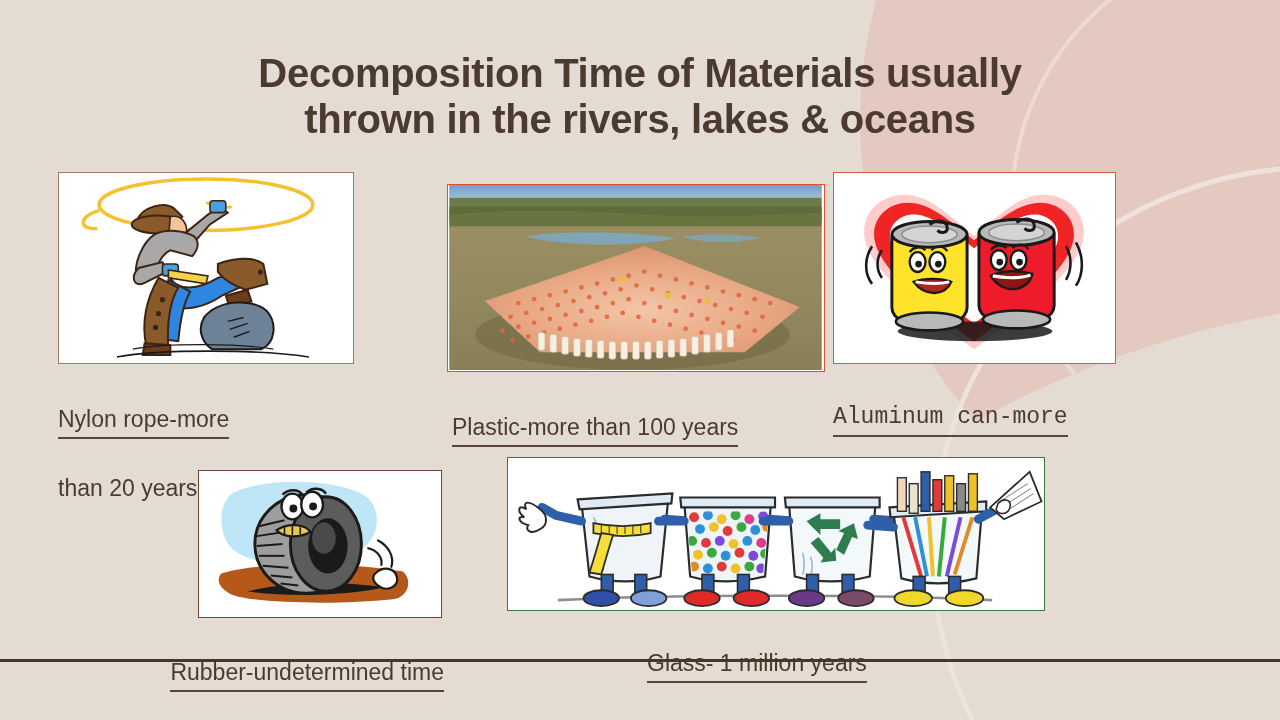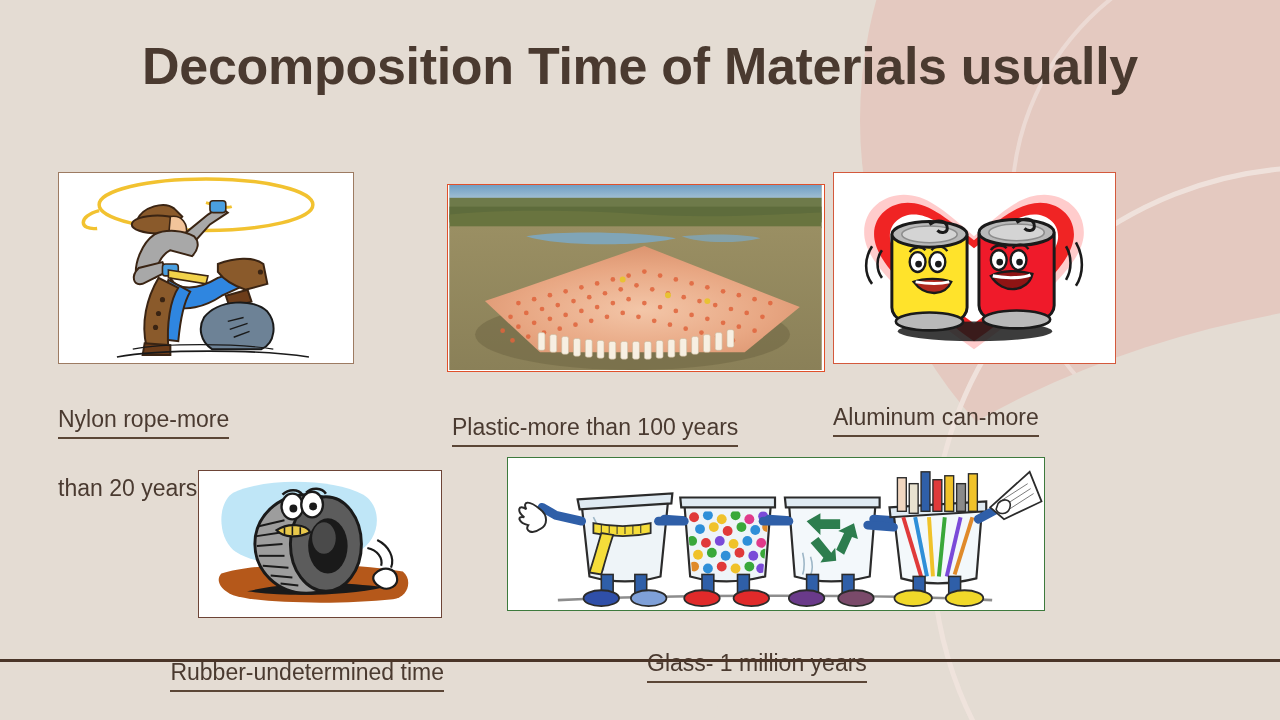--- a/index.html
+++ b/index.html
@@ -41,24 +41,24 @@
     left:1010px;top:-60px;
     width:520px;height:520px;
     border-radius:50%;
     border:4px solid #eddfd8;
     opacity:.8;
   }
 
   
   .title{
     position:absolute;
-    left:95px;top:36px;width:1090px;
+    left:95px;top:50px;width:1090px;
     text-align:center;
     color:#4a3a30;
-    font-size:52px;
+    font-size:40px;
     font-weight:bold;
     line-height:1.16;
     letter-spacing:-.3px;
     z-index:6;
   }
 
   
   .card{position:absolute;z-index:5;}
   .frame{
     background:#ffffff;
@@ -77,21 +77,21 @@
     border-bottom:2px solid #5b4636;
     display:inline-block;
     padding-bottom:0px;
   }
 
   
   #card-nylon   {left:58px; top:172px; width:300px;}
   #card-nylon   .frame{width:296px;height:192px;border:1px solid #9d7b62;}
   #card-plastic {left:403px;top:184px;width:380px;padding-left:44px;}
   #card-plastic .frame{width:378px;height:188px;border:1.5px solid #e0502a;}
-  #card-alum    {left:833px;top:172px;width:285px;}
+  #card-alum    {left:833px;top:172px;width:285px;font-family:Liberation Mono, monospace;}
   #card-alum    .frame{width:283px;height:192px;border:1px solid #d4593c;}
   #card-rubber  {left:198px;top:470px;width:246px;}
   #card-rubber  .frame{width:244px;height:148px;border:1.5px solid #6d4436;}
   #card-glass   {left:507px;top:457px;width:540px;}
   #card-glass   .frame{width:538px;height:154px;border:1.5px solid #3d7a3d;}
 
   #card-rubber .caption{margin-left:-50px;margin-top:5px;text-align:right;}
   #card-glass  .caption{margin-left:140px;margin-top:3px;}
   #card-plastic .caption{margin-left:5px;}
   #card-alum .caption{margin-top:4px;}
@@ -111,20 +111,21 @@
 
   <div class="bg-layer">
     <div class="bg-pink"></div>
     <div class="bg-arc2"></div>
     <div class="bg-lower-beige"></div>
     <div class="bg-arc"></div>
   </div>
 
   <div class="title">
     <div>Decomposition Time of Materials usually</div>
+    <div>thrown in the rivers, lakes &amp; oceans</div>
   </div>
 
   <div class="card" id="card-nylon">
     <div class="frame">
       <svg viewBox="0 0 296 192" width="294" height="190">
         <rect width="296" height="192" fill="#ffffff"></rect>
 
         <ellipse cx="148" cy="32" rx="108" ry="26" fill="none" stroke="#f2c230" stroke-width="3.5"></ellipse>
         <path d="M40 38 C18 44 20 58 38 56" fill="none" stroke="#f2c230" stroke-width="3.5"></path>
         <path d="M148 30 C160 34 168 36 174 34" fill="none" stroke="#f2c230" stroke-width="3"></path>

